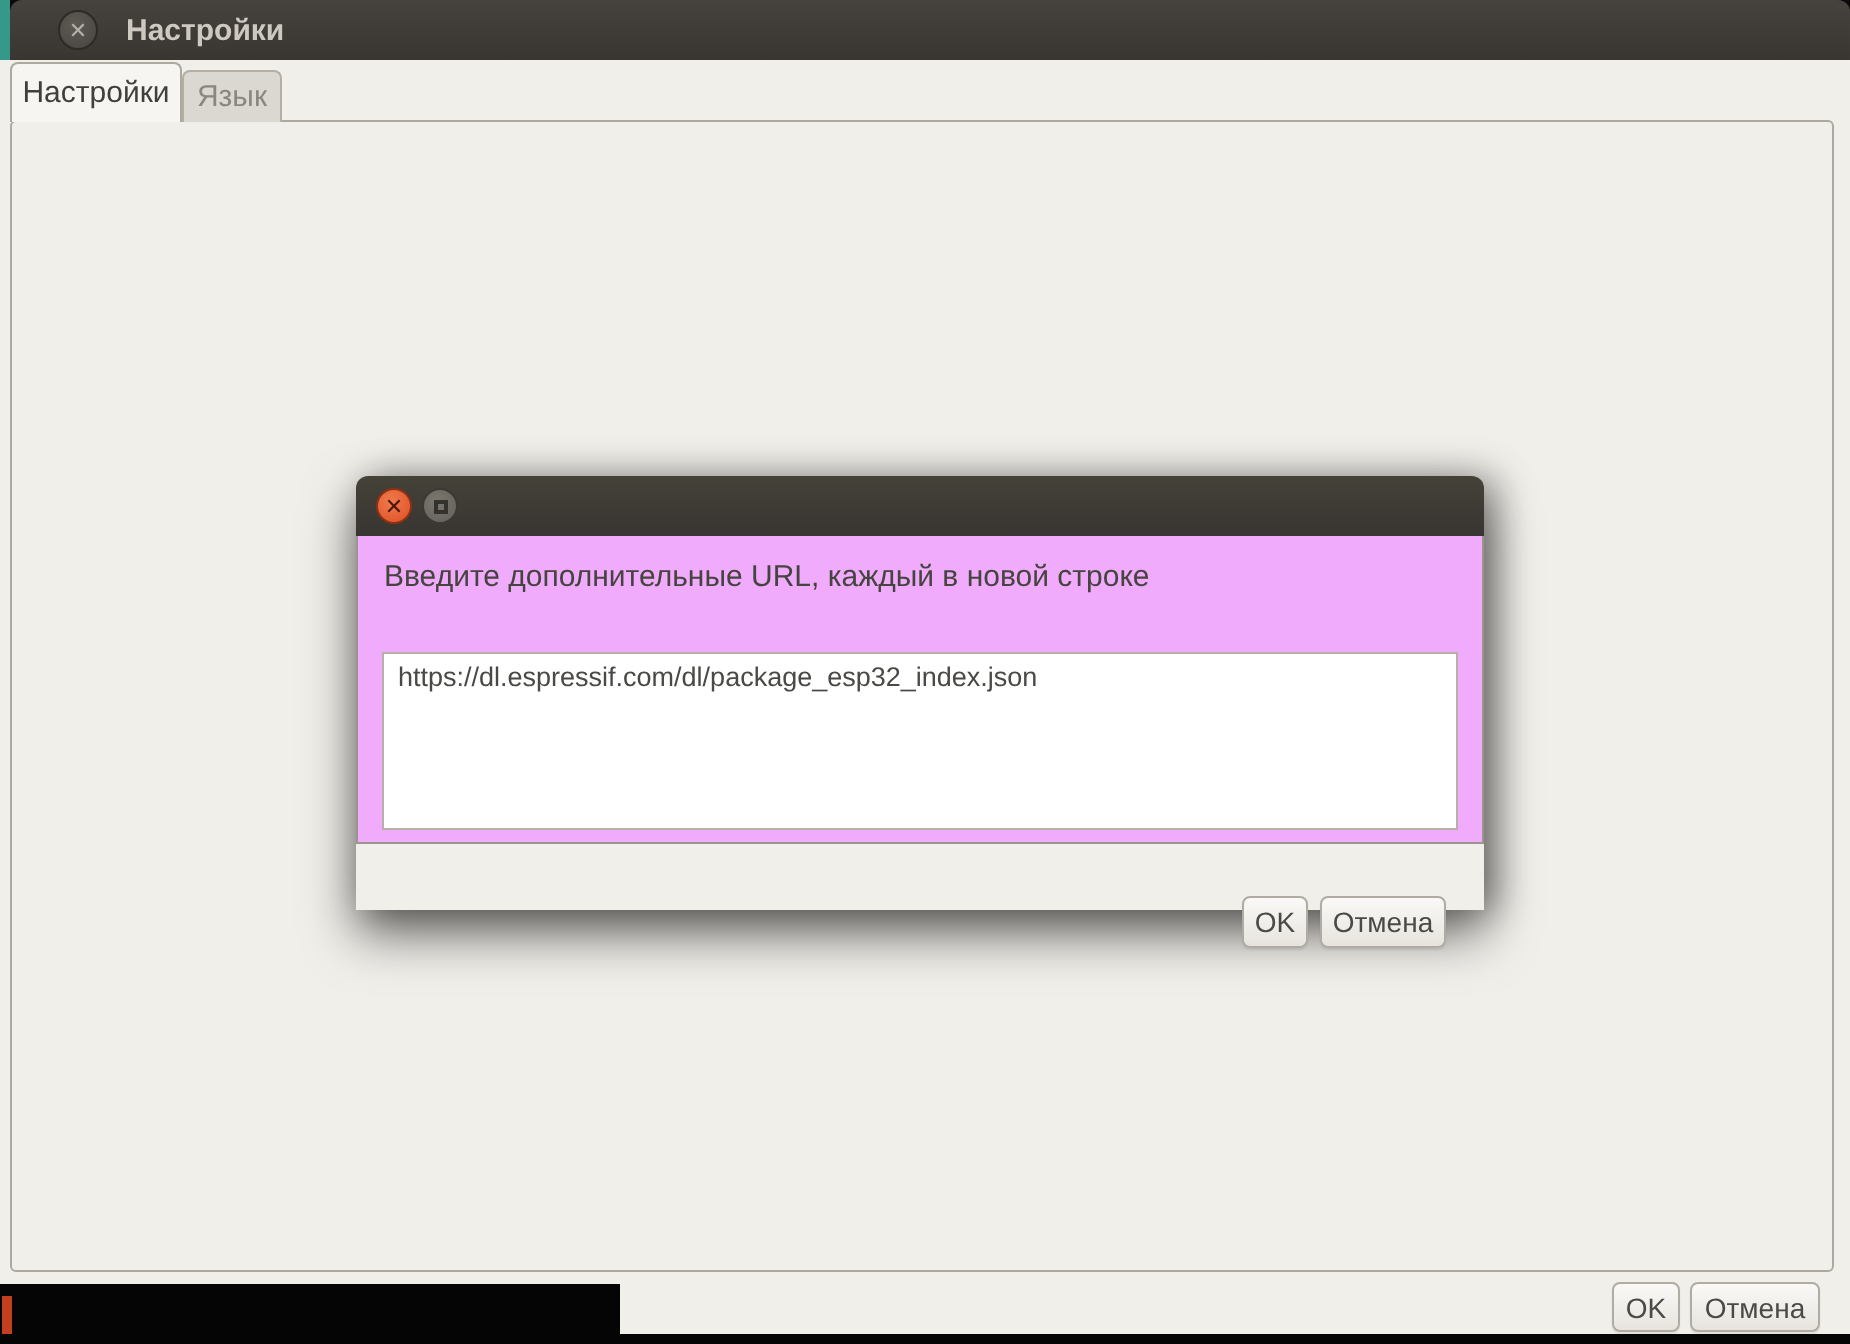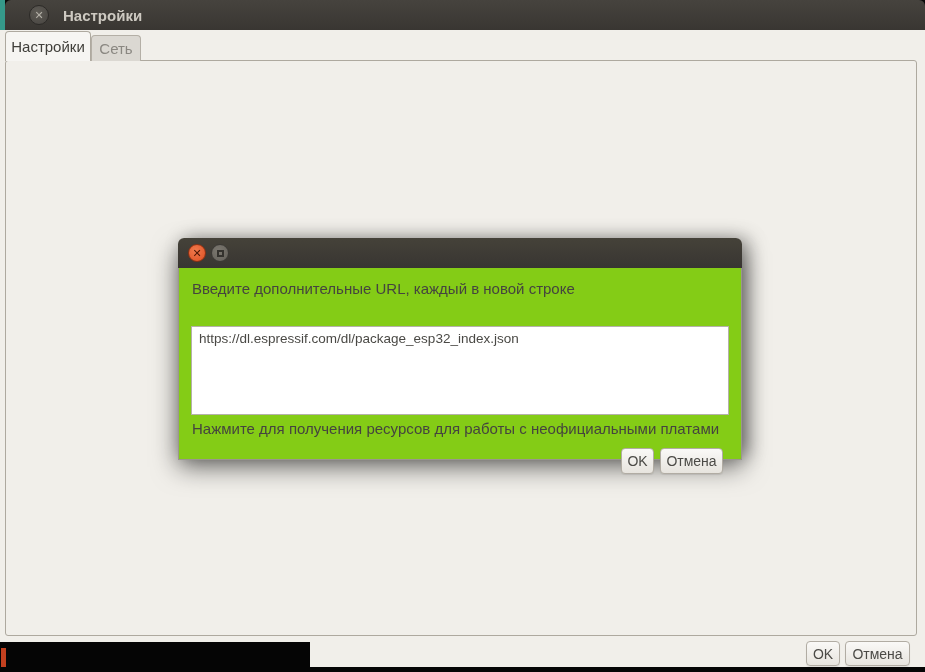--- a/index.html
+++ b/index.html
@@ -103,21 +103,21 @@
     border-radius:6px 6px 0 0;
   }
   #dialog-titlebar {
     height:30px; background:linear-gradient(#454239,#383532);
     border-radius:6px 6px 0 0; display:flex; align-items:center;
   }
   #dialog-close { margin-left:10px; background:radial-gradient(circle at 40% 35%, #f07a4d,#dd4f22); border:1px solid #8e3113; color:#4b1505; font-weight:bold; width:18px; height:18px; }
   #dialog-restore { margin-left:5px; background:radial-gradient(circle at 40% 35%, #7b776f,#63605a); border:1px solid #3b3935; width:18px; height:18px; }
   #dialog-restore .sq { width:7px; height:7px; border:2px solid #34322e; }
   #dialog-title { margin-left:12px; font-weight:bold; color:#f4f2ef; font-size:15px; }
-  #dialog-body { position:relative; height:192px; background:#84cc16; border:1px solid #9b968d; border-top:none; }
+  #dialog-body { position:relative; height:154px; background:#f0abfc; border:1px solid #9b968d; border-top:none; }
   #dialog-prompt { left:13px; top:12px; }
   #dialog-textarea {
     position:absolute; left:12px; top:58px; width:538px; height:89px;
     background:#fff; border:1px solid #b5b1aa; resize:none; outline:none;
     font-family:inherit; font-size:13.5px; color:#4a4945; padding:4px 7px;
   }
   #dialog-link { left:13px; top:152px; cursor:pointer; }
   #dialog-ok { left:442px; top:180px; width:33px; height:26px; position:absolute; }
   #dialog-cancel { left:481px; top:180px; width:63px; height:26px; position:absolute; }
 </style>
@@ -130,21 +130,21 @@
 
 <div class="abs" id="main-titlebar">
   <div class="wm-btn" id="main-close">✕</div>
   <div id="main-title">Настройки</div>
 </div>
 
 <div class="tab" id="tab-settings">
   <span>Настройки</span>
 </div>
 <div class="tab" id="tab-network">
-  <span>Сеть</span>
+  <span>Язык</span>
 </div>
 <div class="abs" id="tab-panel"></div>
 
 <div class="lbl" style="left:14px; top:72px;">Размещение папки скетчей</div>
 <input class="tf" style="left: 13px; top: 95px; width: 840px; height: 27px;" value="/root/Arduino">
 <button class="btn" style="left:857px; top:95px; width:51px; height:27px;">Обзор</button>
 
 <div class="lbl" style="left:14px; top:137px;">Язык редактора:</div>
 <div class="combo" style="left:233px; top:130px; width:372px; height:28px;">
   <div class="val">System Default</div>
@@ -241,17 +241,16 @@
 <div id="dialog">
   <div id="dialog-titlebar">
     <div class="wm-btn" id="dialog-close">✕</div>
     <div class="wm-btn" id="dialog-restore">
         <div class="sq"></div>
       </div>
   </div>
   <div id="dialog-body">
     <div class="lbl" id="dialog-prompt">Введите дополнительные URL, каждый в новой строке</div>
     <textarea id="dialog-textarea" spellcheck="false" style="">https://dl.espressif.com/dl/package_esp32_index.json</textarea>
-    <div class="lbl" id="dialog-link">Нажмите для получения ресурсов для работы с неофициальными платами</div>
     <button class="btn" id="dialog-ok">OK</button>
     <button class="btn" id="dialog-cancel">Отмена</button>
   </div>
 </div>
 
 </body></html>

